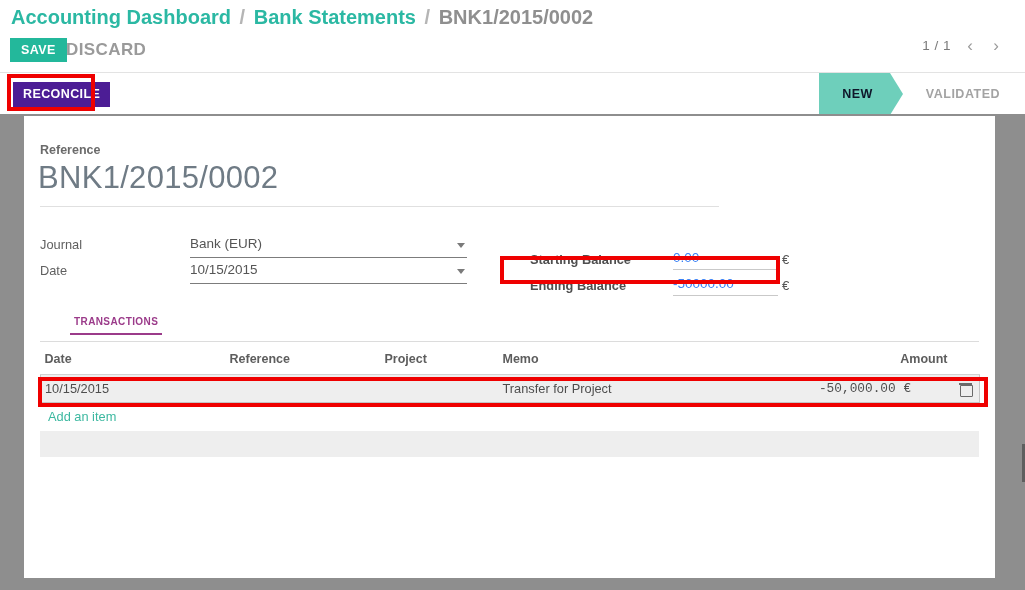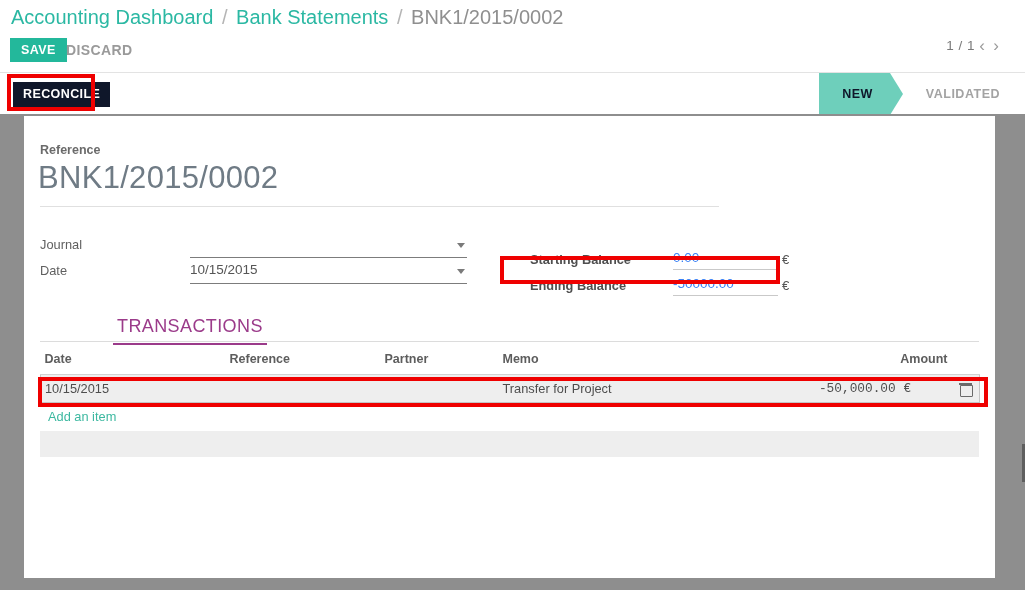--- a/index.html
+++ b/index.html
@@ -18,20 +18,21 @@
     width: 1025px; height: 72px;
     background: #ffffff;
   }
   .breadcrumb {
     position: absolute;
     left: 11px; top: 4px;
     font-size: 20px;
     line-height: 26px;
     white-space: nowrap;
     color: #8a8a8a;
+    font-weight: bold;
   }
   .bc-link { color: #2bb8a3; text-decoration: none; }
   .bc-sep  { color: #b5b5b5; padding: 0 3px; }
   .bc-current { color: #8f8f8f; }
 
   .btn-save {
     position: absolute;
     left: 10px; top: 38px;
     height: 24px;
     padding: 0 11px;
@@ -43,31 +44,32 @@
     line-height: 24px;
     border: none;
     cursor: pointer;
   }
   .btn-discard {
     position: absolute;
     left: 66px; top: 38px;
     height: 24px;
     line-height: 24px;
     color: #9a9a9a;
-    font-size: 14px;
+    font-size: 17px;
     font-weight: bold;
     letter-spacing: .4px;
     cursor: pointer;
   }
 
   .pager {
     position: absolute;
     right: 22px; top: 37px;
     display: flex;
     align-items: center;
+    gap: 12px;
     color: #7a7a7a;
     font-size: 13.5px;
   }
   .pager-count { letter-spacing: .5px; }
   .pager-arrow {
     color: #9b9b9b;
     font-size: 17px;
     line-height: 17px;
     cursor: pointer;
     width: 14px;
@@ -80,21 +82,21 @@
     left: 0; top: 72px;
     width: 1025px; height: 42px;
     background: #ffffff;
     border-top: 1px solid #e3e3e3;
   }
   .btn-reconcile {
     position: absolute;
     left: 13px; top: 9px;
     height: 25px;
     padding: 0 10px;
-    background: #0f172a;
+    background: #4c1d95;
     color: #ffffff;
     font-size: 12.5px;
     font-weight: bold;
     letter-spacing: .4px;
     line-height: 25px;
     border: none;
     cursor: pointer;
   }
   .hl-reconcile {
     position: absolute;
@@ -256,27 +258,26 @@
   .notebook { position: absolute; left: 16px; top: 200px; width: 939px; }
   .nb-tabs {
     position: relative;
     height: 26px;
     border-bottom: 1px solid #dcdcdc;
   }
   .nb-tab {
     position: absolute;
     left: 30px; top: 0;
     padding: 0 4px 6px 4px;
-    font-size: 18px;
-    font-weight: normal;
+    font-size: 10px;
+    font-weight: bold;
     letter-spacing: .4px;
     color: #9b3b8a;
     border-bottom: 2px solid #9b3b8a;
     cursor: pointer;
-    margin-left: 43px;
   }
 
   
   .list { width: 100%; border-collapse: collapse; table-layout: fixed; }
   .list th {
     text-align: left;
     font-size: 12.5px;
     font-weight: bold;
     color: #5d5d5d;
     padding: 10px 4px 8px 4px;
@@ -396,20 +397,21 @@
 
   <div class="lbl-reference">Reference</div>
   <div class="title-value">BNK1/2015/0002</div>
   <div class="title-underline"></div>
 
   <div class="fg-left">
 
     <div class="frow">
       <span class="flabel">Journal</span>
       <span class="fcontrol">
+        <input class="fval" type="text" value="Bank (EUR)" style="">
         <span class="caret"></span>
       </span>
     </div>
 
     <div class="frow">
       <span class="flabel">Date</span>
       <span class="fcontrol">
         <input class="fval" type="text" value="10/15/2015" style="">
         <span class="caret"></span>
       </span>
@@ -446,21 +448,21 @@
             <col style="width:155px">
             <col style="width:118px">
         <col style="width:280px">
             <col style="width:173px">
             <col style="width:28px">
       </colgroup>
       <thead>
         <tr>
           <th>Date</th>
           <th>Reference</th>
-          <th>Partner</th>
+          <th>Project</th>
           <th>Memo</th>
           <th class="right">Amount</th>
           <th></th>
         </tr>
       </thead>
       <tbody>
         <tr class="row-edit">
           <td>10/15/2015</td>
           <td></td>
           <td></td>

